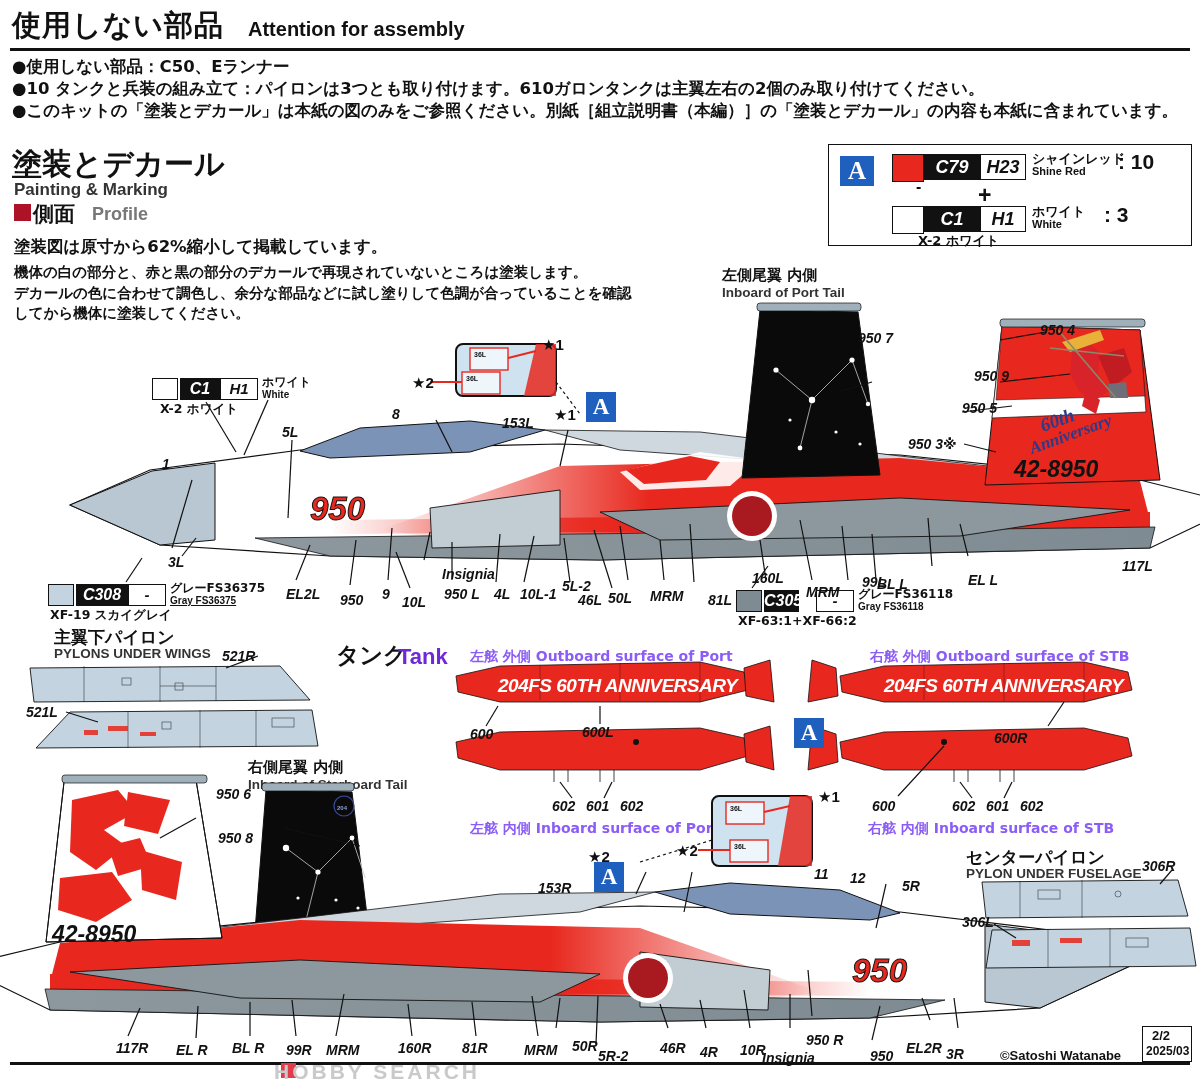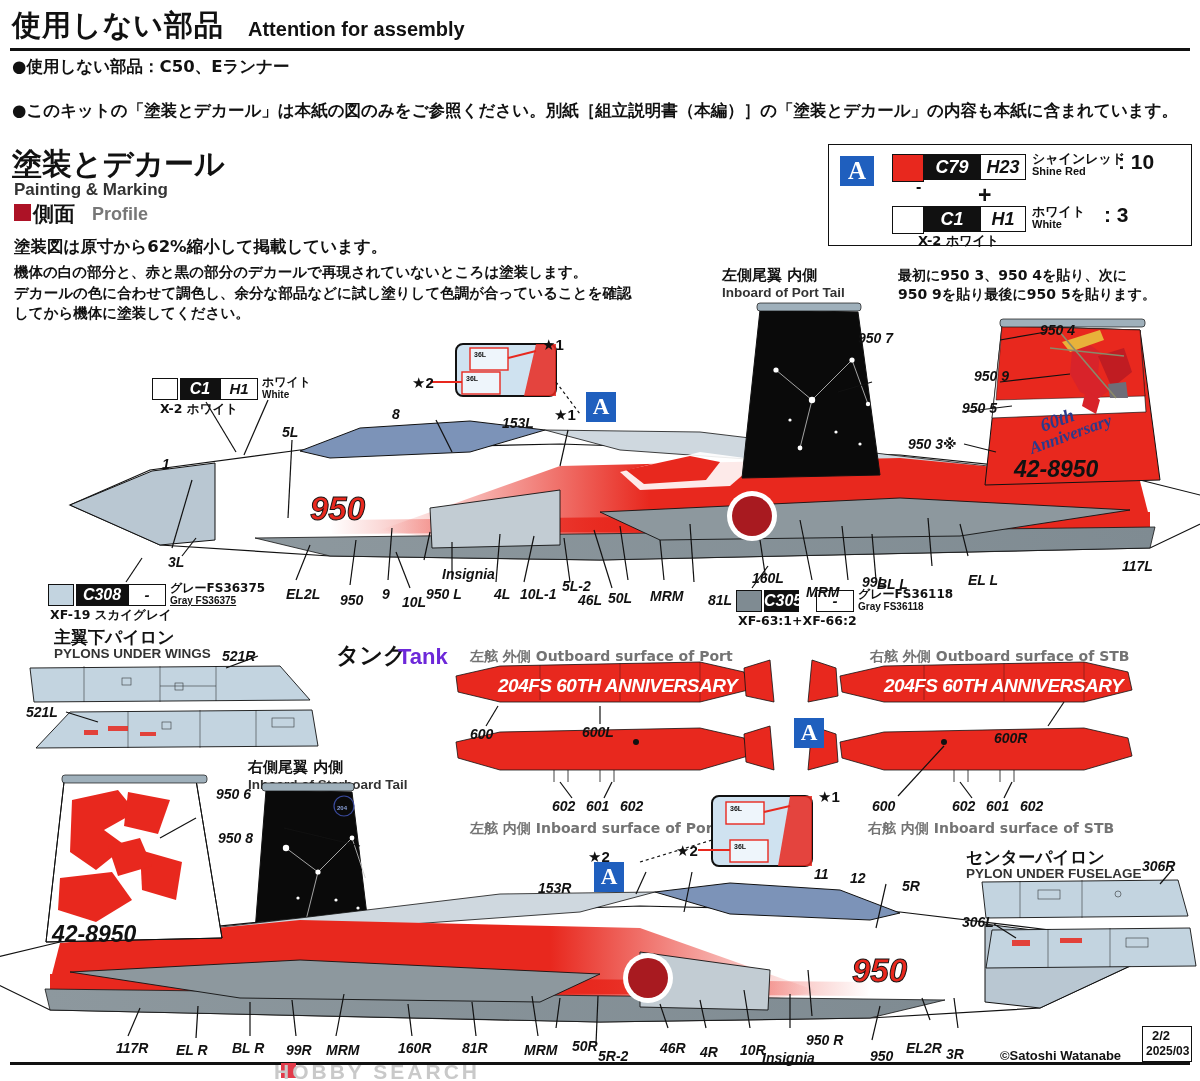--- a/index.html
+++ b/index.html
@@ -62,21 +62,21 @@
   .pc-h{position:absolute;height:22px;background:#fff;border:1.2px solid #111;box-sizing:border-box;
         font-weight:bold;font-style:italic;font-size:15px;line-height:19px;text-align:center;}
   .pc-njp{position:absolute;font-size:12px;}
   .pc-nen{position:absolute;font-size:10px;font-weight:bold;}
   .pc-sub{position:absolute;font-size:12.5px;}
 
   
   .lbl{position:absolute;font-style:italic;font-weight:bold;font-size:14px;white-space:nowrap;}
   .hjp{position:absolute;font-size:15px;font-weight:bold;white-space:nowrap;}
   .hen{position:absolute;font-size:13.5px;font-weight:bold;color:#333;white-space:nowrap;}
-  .hen2{position:absolute;font-size:14px;font-weight:bold;color:#737373;white-space:nowrap;}
+  .hen2{position:absolute;font-size:14px;font-weight:bold;color:#8b5cf6;white-space:nowrap;}
   .note{position:absolute;font-size:14px;font-weight:bold;line-height:1.35;white-space:nowrap;}
 
   
   svg.layer{position:absolute;left:0;top:0;width:1200px;height:1081px;overflow:visible;pointer-events:none;}
 
   
   #foot-rule{left:10px;top:1062px;width:1180px;height:3px;background:#111;}
   #copy{left:1000px;top:1048px;font-size:13px;font-weight:bold;}
   #pgbox{left:1142px;top:1026px;width:48px;height:34px;border:1px solid #111;}
   #pg1{left:1152px;top:1028px;font-size:13px;font-weight:bold;}
@@ -89,20 +89,21 @@
 </style>
 </head>
 <body>
 
 <div class="page">
 
   <div class="abs jp" id="hdr-title-jp">使用しない部品</div>
   <div class="abs" id="hdr-title-en">Attention for assembly</div>
   <div class="abs" id="hdr-rule"></div>
   <div class="abs jp bullet" id="b1">●使用しない部品：C50、Eランナー</div>
+  <div class="abs jp bullet" id="b2">●10 タンクと兵装の組み立て：パイロンは3つとも取り付けます。610ガロンタンクは主翼左右の2個のみ取り付けてください。</div>
   <div class="abs jp bullet" id="b3">●このキットの「塗装とデカール」は本紙の図のみをご参照ください。別紙［組立説明書（本編）］の「塗装とデカール」の内容も本紙に含まれています。</div>
 
   <div class="abs jp" id="sec-paint-jp">塗装とデカール</div>
   <div class="abs" id="sec-paint-en">Painting &amp; Marking</div>
   <div class="abs" id="sec-profile-sq"></div>
   <div class="abs jp" id="sec-profile-jp">側面</div>
   <div class="abs" id="sec-profile-en">Profile</div>
   <div class="abs jp" id="note-scale">塗装図は原寸から62%縮小して掲載しています。</div>
   <div class="abs jp" id="note-body" style="white-space:pre;">機体の白の部分と、赤と黒の部分のデカールで再現されていないところは塗装します。
 デカールの色に合わせて調色し、余分な部品などに試し塗りして色調が合っていることを確認
@@ -142,22 +143,20 @@
 
   <div class="pc-chip" style="left:736px;top:590px;background:#7f8b92;"></div>
   <div class="pc-code" style="left:764px;top:590px;width:35px;">C305</div>
   <div class="pc-h" style="left:816px;top:590px;width:38px;">-</div>
   <div class="pc-njp jp" style="left:858px;top:586px;">グレーFS36118</div>
   <div class="pc-nen" style="left:858px;top:601px;">Gray FS36118</div>
   <div class="pc-sub jp" style="left:738px;top:613px;">XF-63:1+XF-66:2</div>
 
   <div class="hjp jp" style="left:722px;top:266px;">左側尾翼 内側</div>
   <div class="hen" style="left:722px;top:285px;">Inboard of Port Tail</div>
-  <div class="note jp" style="left:898px;top:266px;white-space:pre;">最初に950 3、950 4を貼り、次に
-950 9を貼り最後に950 5を貼ります。</div>
 
   <div class="hjp jp" style="left:248px;top:758px;">右側尾翼 内側</div>
   <div class="hen" style="left:248px;top:777px;">Inboard of Starboard Tail</div>
 
   <div class="hjp jp" style="left:54px;top:626px;font-size:17px;">主翼下パイロン</div>
   <div class="hen" style="left:54px;top:646px;">PYLONS UNDER WINGS</div>
   <div class="hjp jp" style="left:966px;top:846px;font-size:17px;">センターパイロン</div>
   <div class="hen" style="left:966px;top:866px;">PYLON UNDER FUSELAGE</div>
 
   <div class="abs jp" style="left:336px;top:640px;font-size:23px;">タンク</div>
@@ -504,21 +503,21 @@
   <div class="lbl" style="left:162px;top:456px;">1</div>
   <div class="lbl" style="left:282px;top:424px;">5L</div>
   <div class="lbl" style="left:392px;top:406px;">8</div>
   <div class="lbl" style="left:502px;top:415px;">153L</div>
   <div class="lbl" style="left:168px;top:554px;">3L</div>
   <div class="lbl" style="left:286px;top:586px;">EL2L</div>
   <div class="lbl" style="left:340px;top:592px;">950</div>
   <div class="lbl" style="left:382px;top:586px;">9</div>
   <div class="lbl" style="left:402px;top:594px;">10L</div>
   <div class="lbl" style="left:442px;top:566px;font-style:italic;">Insignia</div>
-  <div class="lbl" style="left:426px;top:586px;">950 L</div>
+  <div class="lbl" style="left:444px;top:586px;">950 L</div>
   <div class="lbl" style="left:494px;top:586px;">4L</div>
   <div class="lbl" style="left:520px;top:586px;">10L-1</div>
   <div class="lbl" style="left:578px;top:592px;">46L</div>
   <div class="lbl" style="left:562px;top:578px;">5L-2</div>
   <div class="lbl" style="left:608px;top:590px;">50L</div>
   <div class="lbl" style="left:650px;top:588px;">MRM</div>
   <div class="lbl" style="left:708px;top:592px;">81L</div>
   <div class="lbl" style="left:752px;top:570px;">160L</div>
   <div class="lbl" style="left:806px;top:584px;">MRM</div>
   <div class="lbl" style="left:862px;top:574px;">99L</div>

